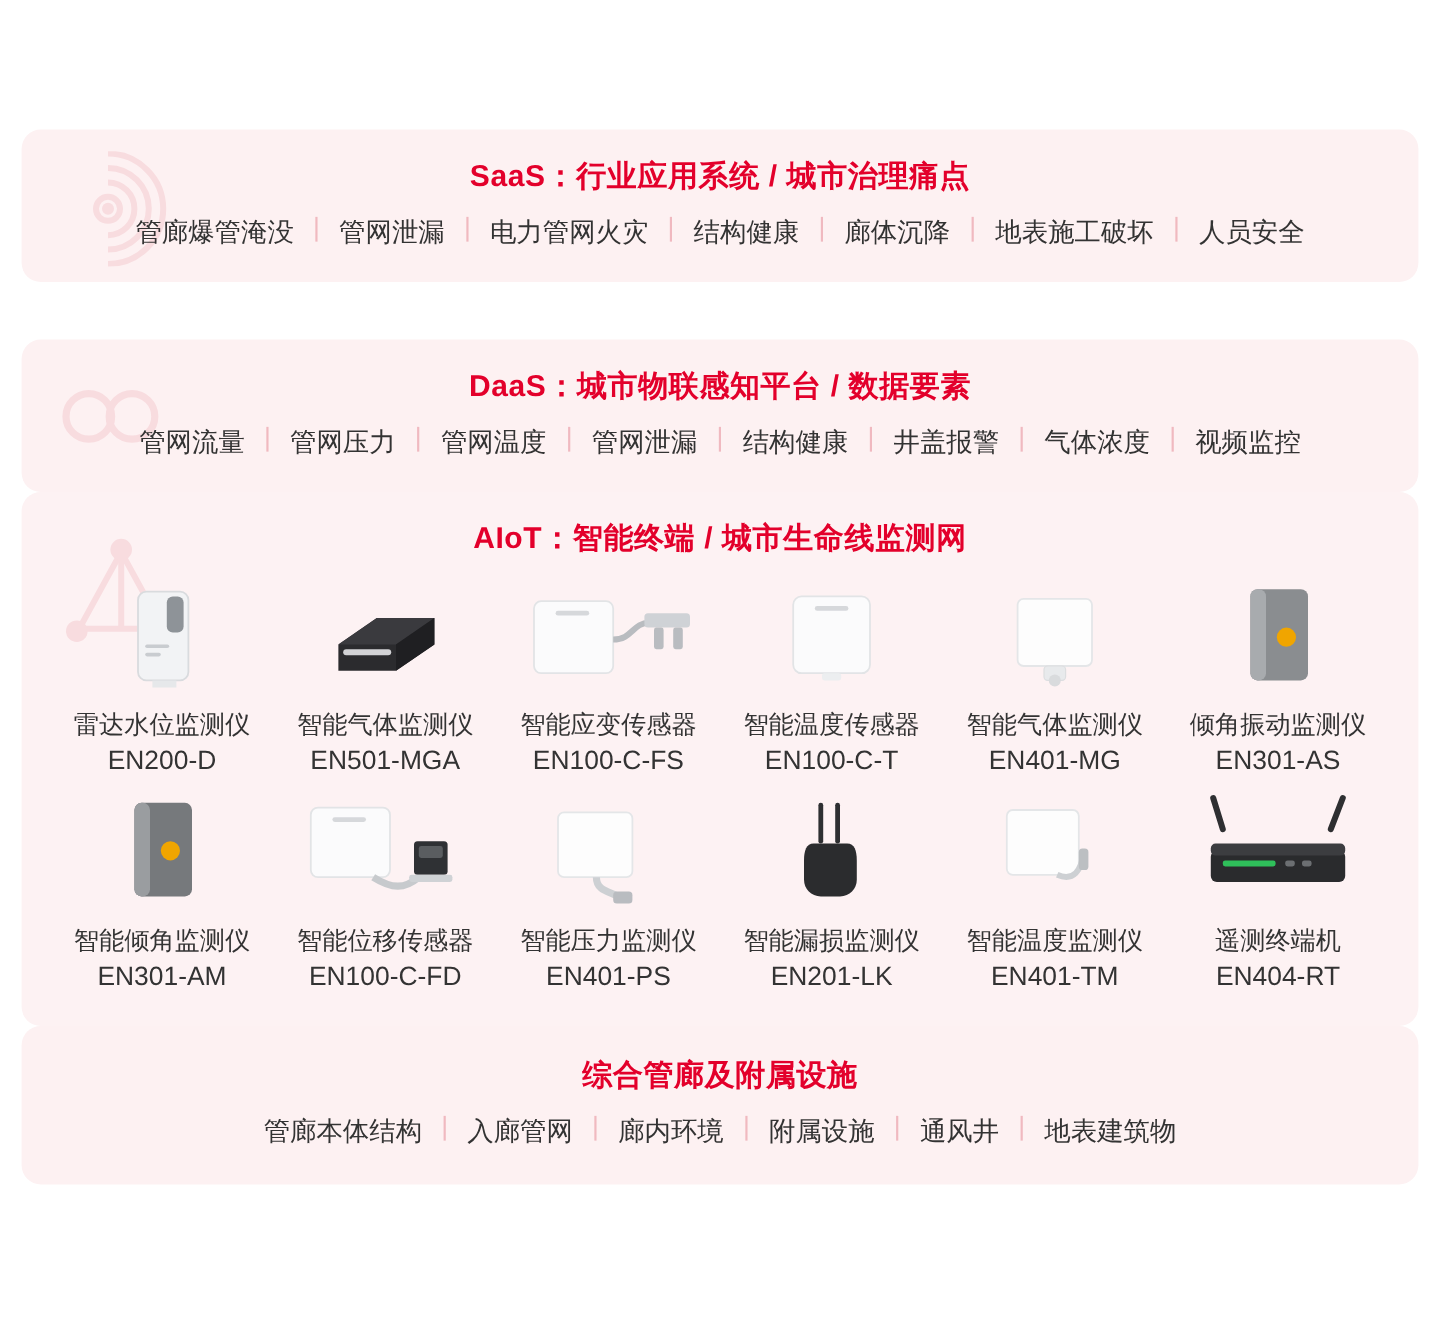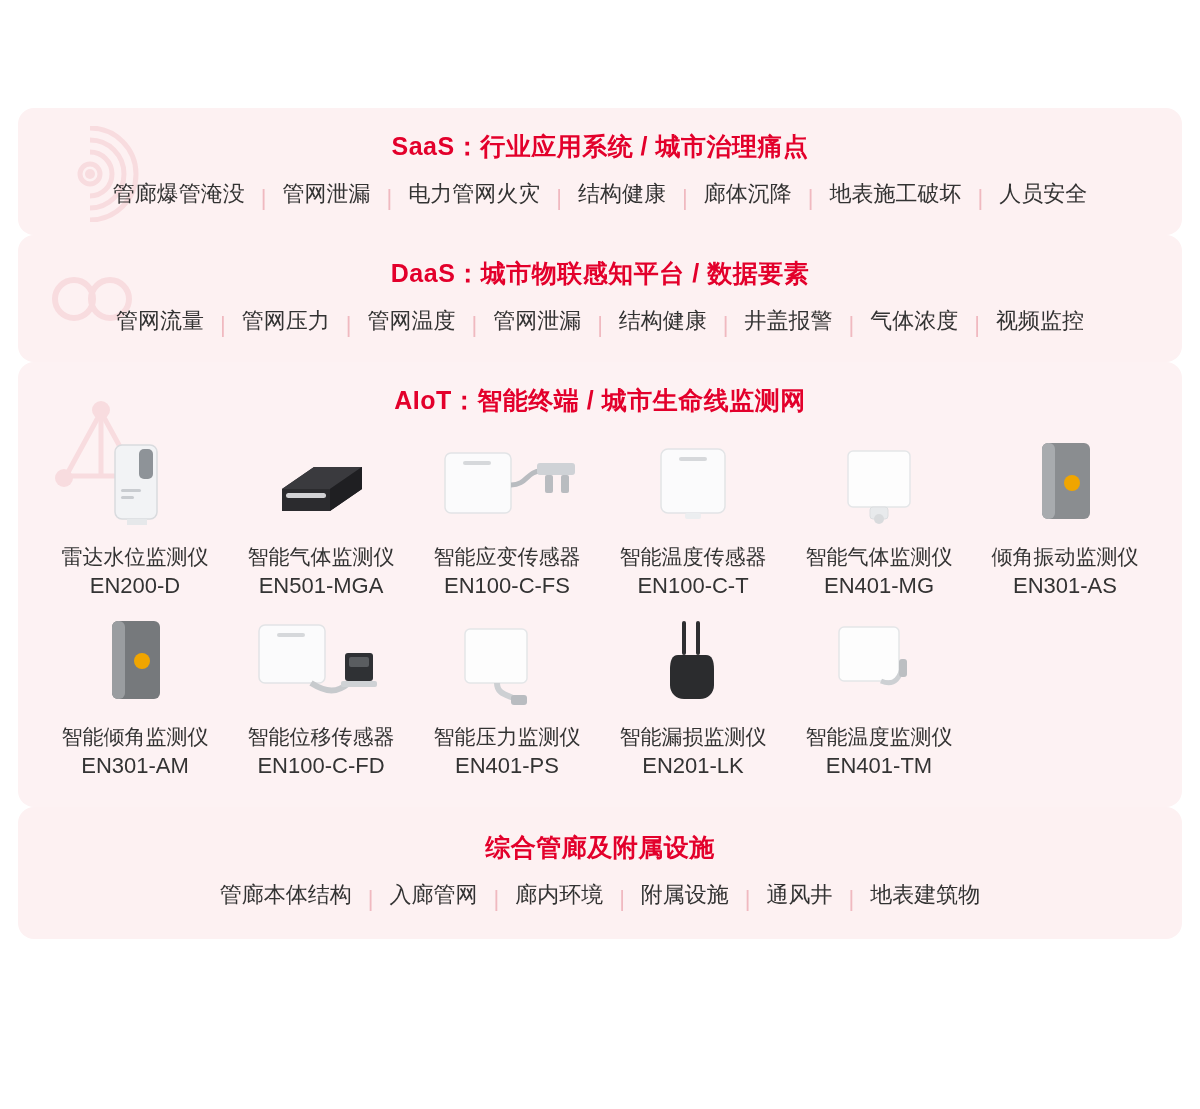--- a/index.html
+++ b/index.html
@@ -25,41 +25,41 @@
     flex-direction: column;
   }
 
   .band {
     position: relative;
     border-radius: 16px;
     background: #fdf2f3;
     overflow: hidden;
   }
   .band.saas   { background: #fdf1f2; }
-  .band.daas   { background: #fdf1f2; }
+  .band.daas   { background: #fdf1f2; margin-top: 48px; }
   .band.aiot   { background: #fdf2f3; }
   .band.infra  { background: #fdf1f2; }
 
   .band-title {
     text-align: center;
     color: #e3002b;
     font-size: 25px;
     font-weight: bold;
     letter-spacing: 0.5px;
     padding-top: 22px;
     padding-bottom: 6px;
     position: relative;
     z-index: 2;
   }
   .band-title .prefix { color: #e3002b; }
 
   .chip-row {
     display: flex;
     justify-content: center;
-    align-items: flex-end;
+    align-items: flex-start;
     flex-wrap: nowrap;
     padding: 10px 0 26px 0;
     position: relative;
     z-index: 2;
   }
   .chip {
     color: #333333;
     font-size: 22px;
     padding: 0 16px;
     white-space: nowrap;
@@ -338,20 +338,35 @@
             <svg width="140" height="108" viewBox="0 0 140 108">
               <rect x="30" y="20" width="60" height="54" rx="5" fill="#fdfdfd" stroke="#e4e6e8" stroke-width="1.5"></rect>
               <path d="M72 74 C86 80 92 70 94 56" stroke="#cdd0d3" stroke-width="5" fill="none"></path>
               <rect x="90" y="52" width="8" height="18" rx="3" fill="#bcbfc2"></rect>
             </svg>
           </div>
           <div class="device-name">智能温度监测仪</div>
           <div class="device-model">EN401-TM</div>
         </div>
 
+        <div class="device">
+          <div class="device-img">
+            <svg width="160" height="108" viewBox="0 0 160 108">
+              <path d="M34 36 L26 10" stroke="#2e2f31" stroke-width="5" stroke-linecap="round"></path>
+              <path d="M124 36 L134 10" stroke="#2e2f31" stroke-width="5" stroke-linecap="round"></path>
+              <rect x="24" y="54" width="112" height="26" rx="5" fill="#2a2b2d"></rect>
+              <rect x="24" y="48" width="112" height="10" rx="4" fill="#3c3d40"></rect>
+              <rect x="34" y="62" width="44" height="5" rx="2" fill="#2fbf5a"></rect>
+              <rect x="86" y="62" width="8" height="5" rx="2" fill="#6c6f72"></rect>
+              <rect x="100" y="62" width="8" height="5" rx="2" fill="#6c6f72"></rect>
+            </svg>
+          </div>
+          <div class="device-name">遥测终端机</div>
+          <div class="device-model">EN404-RT</div>
+        </div>
 
       </div>
     </section>
 
     <section class="band infra">
       <div class="band-title">综合管廊及附属设施</div>
       <div class="chip-row">
         <span class="chip">管廊本体结构</span>
           <span class="sep">|</span>
         <span class="chip">入廊管网</span>

